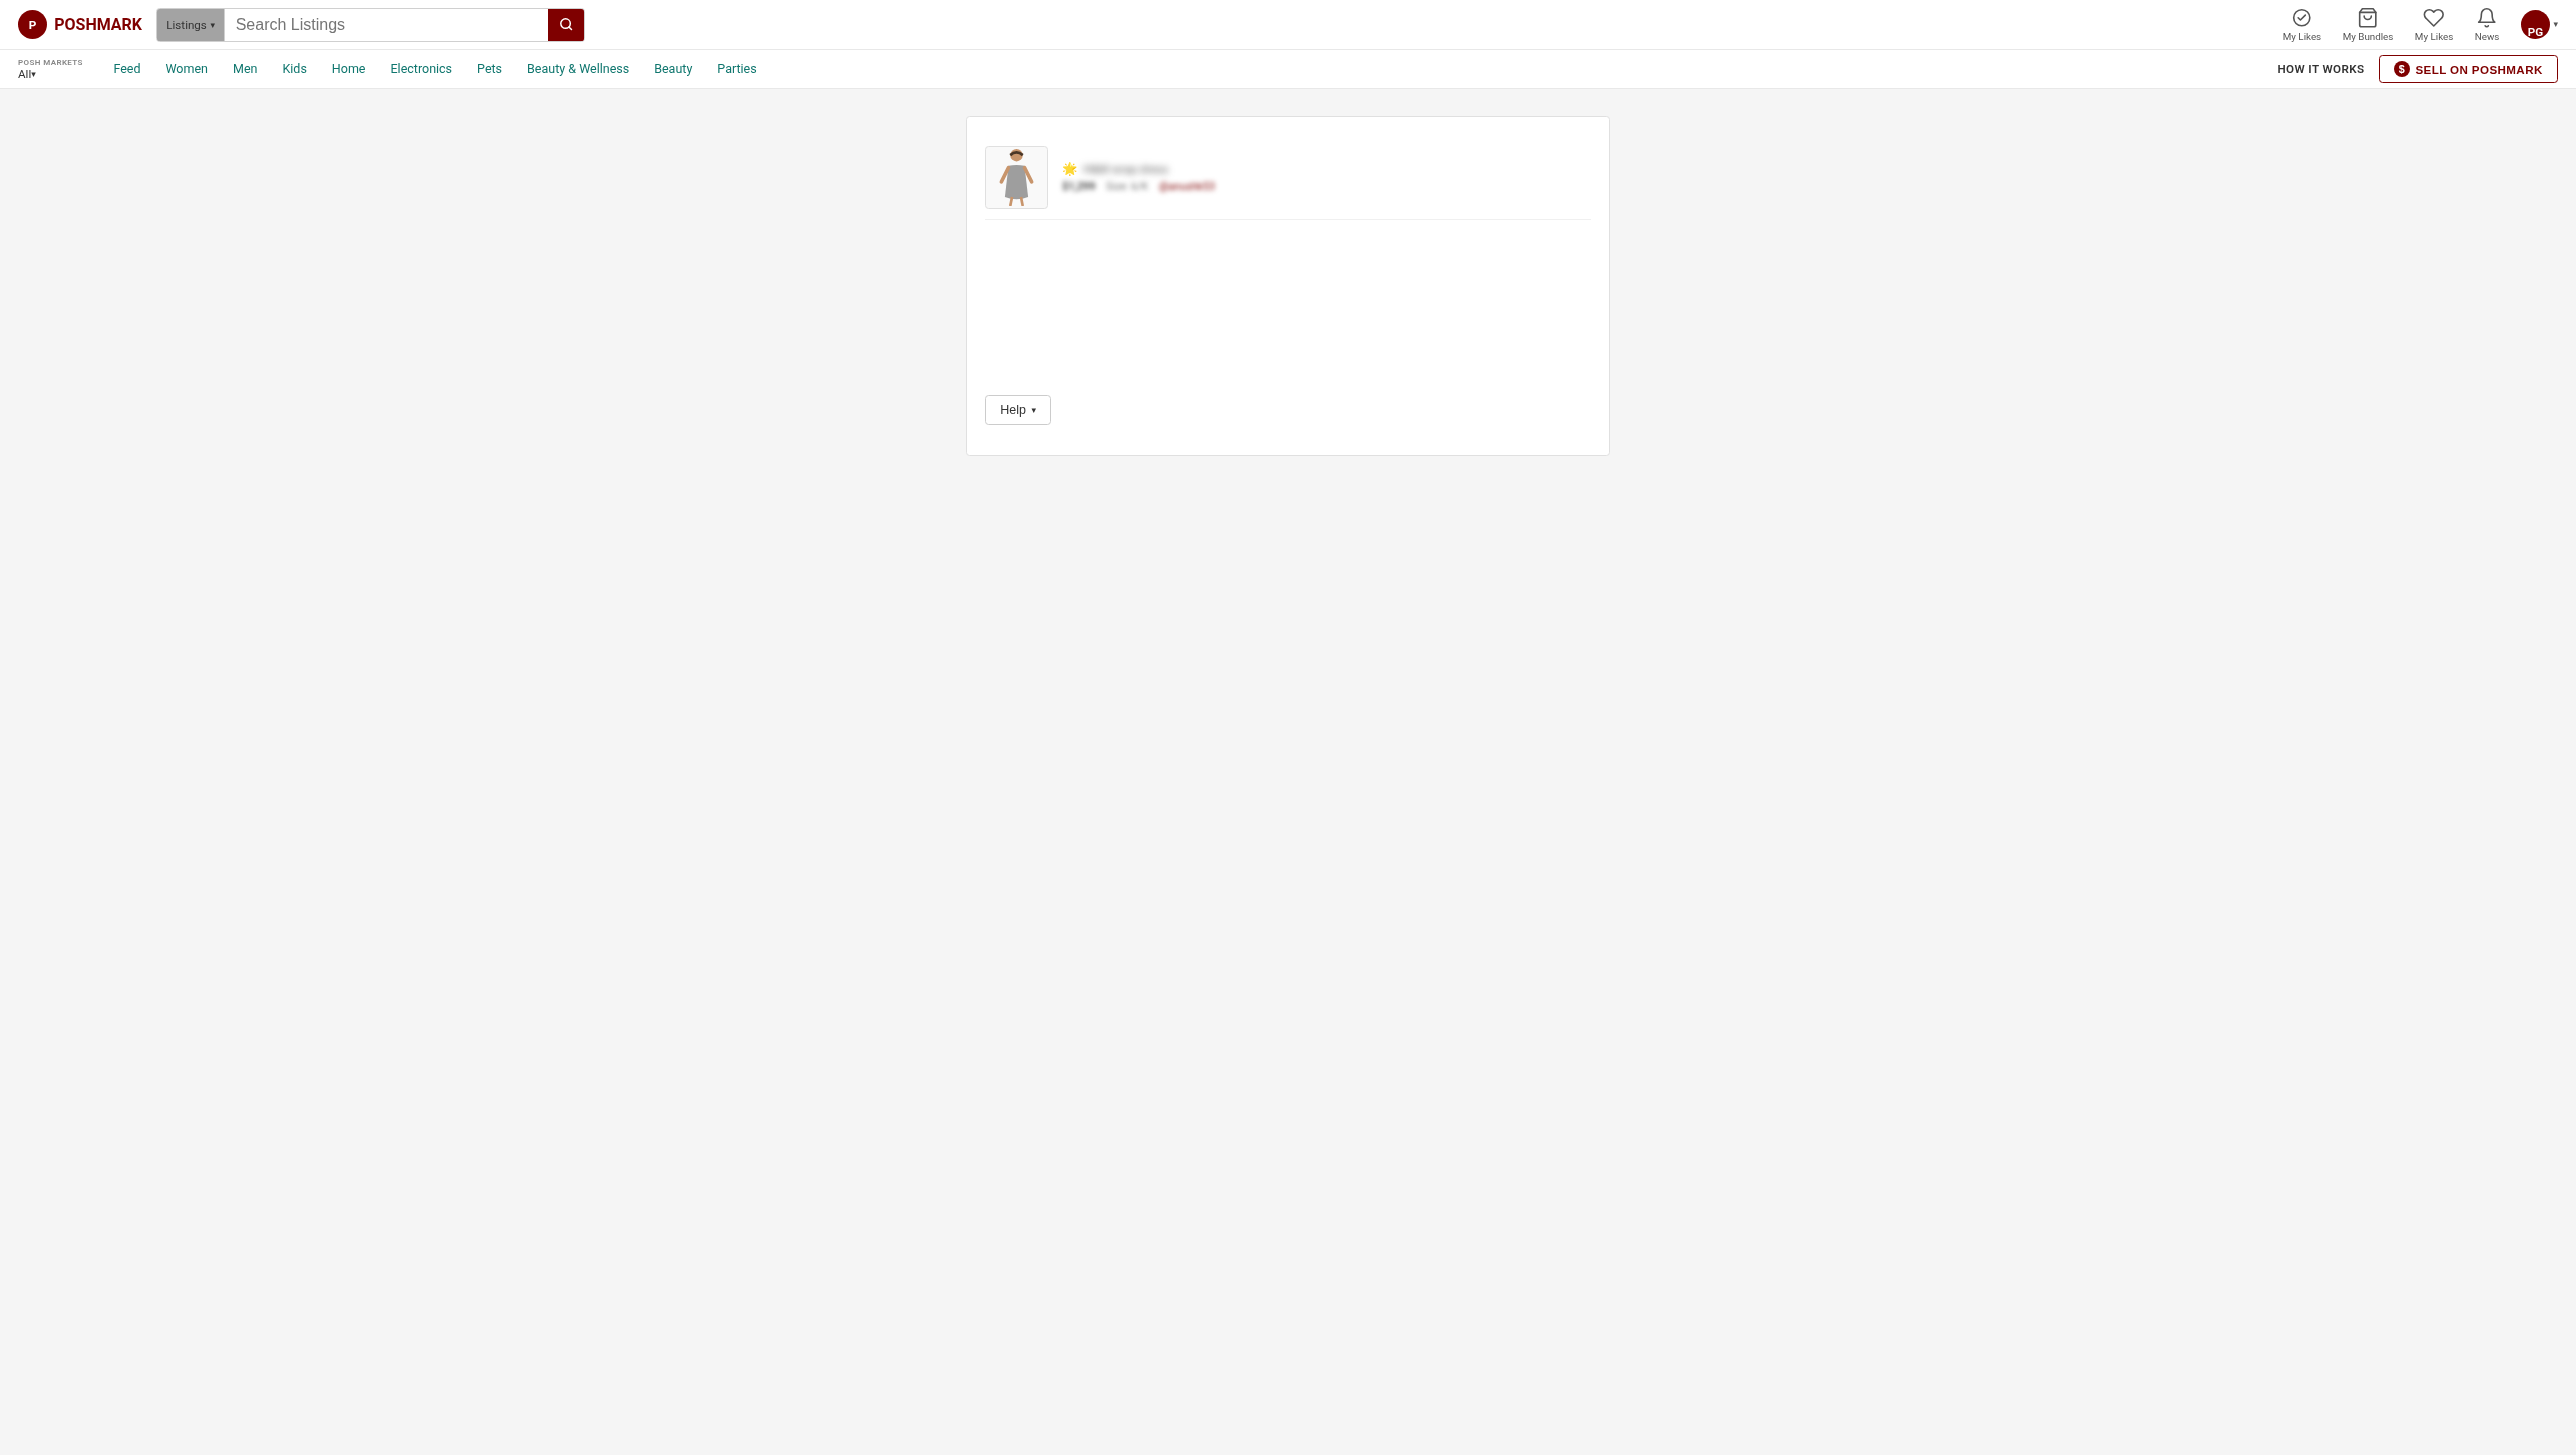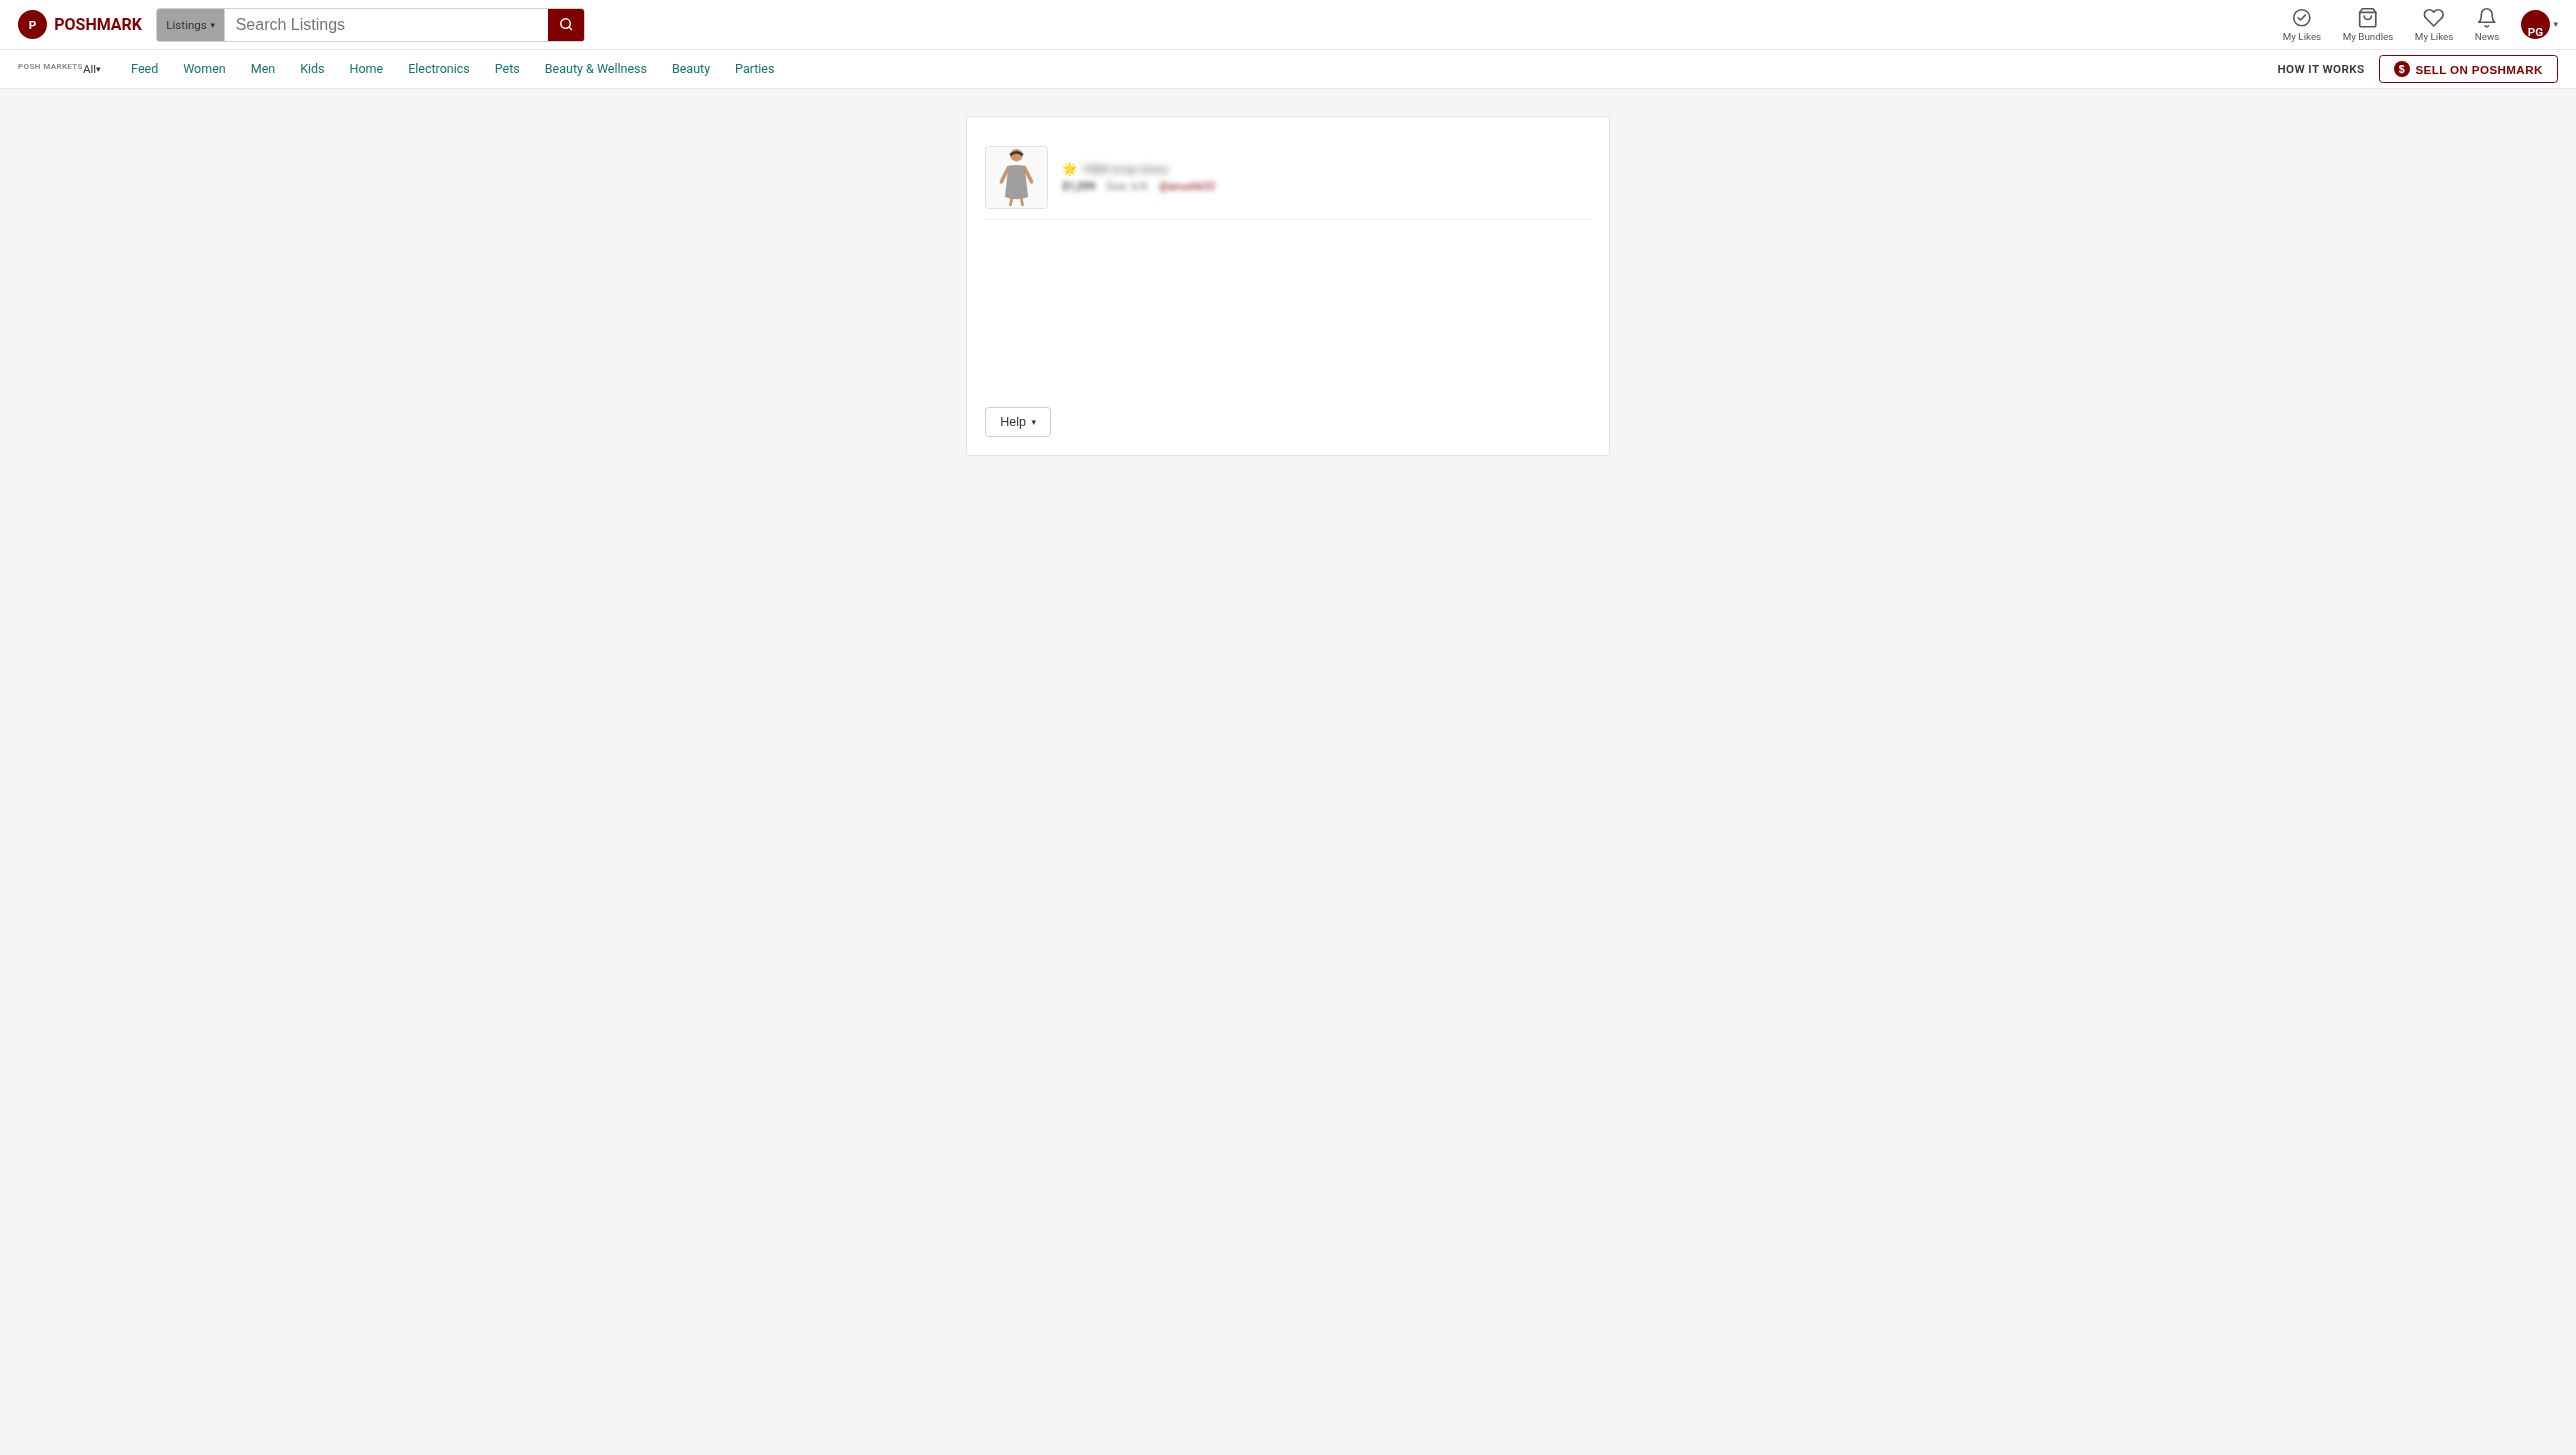--- a/index.html
+++ b/index.html
@@ -122,21 +122,21 @@
       background: #fff;
       border-bottom: 0.9px solid #e8e8e8;
       padding: 0 18px;
       display: flex;
       align-items: center;
       height: 39px;
       gap: 0;
     }
     .posh-markets {
       display: flex;
-      flex-direction: row;
+      flex-direction: column;
       margin-right: 18px;
       cursor: pointer;
     }
     .posh-markets-label {
       font-size: 8px;
       color: #888;
       font-weight: 600;
       letter-spacing: 0.4px;
       text-transform: uppercase;
     }
@@ -420,21 +420,21 @@
           <span class="listing-title-text">H&amp;M wrap dress</span>
         </div>
         <div class="listing-meta">
           <span class="listing-price">$1,299</span>
           <span class="listing-size">Size: 6/K</span>
           <span class="listing-user">@anushk53</span>
         </div>
       </div>
     </div>
 
-    <div class="help-section" style="position: absolute; bottom: 18px; left: 18px; margin-top: 8px;">
+    <div class="help-section" style="position: absolute; bottom: 30px; left: 18px; margin-top: 8px;">
       <button class="help-btn">
         <span>Help</span>
         <span style="font-size: 9px;">▾</span>
       </button>
     </div>
   </div>
 </div>
 
 
 </body></html>

